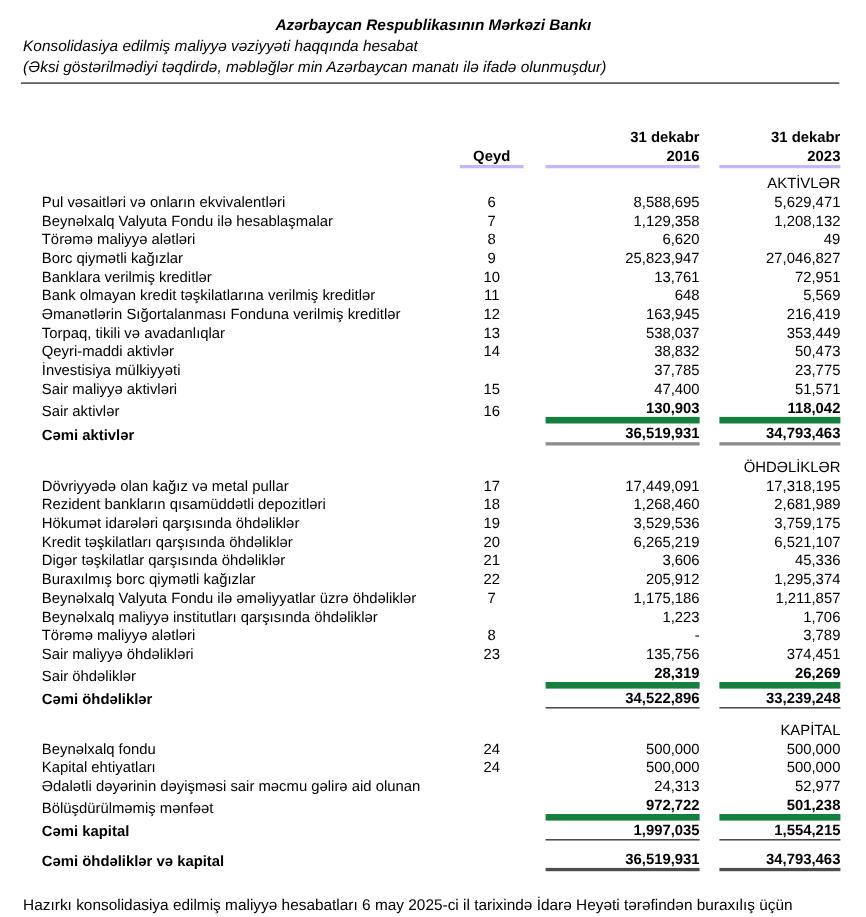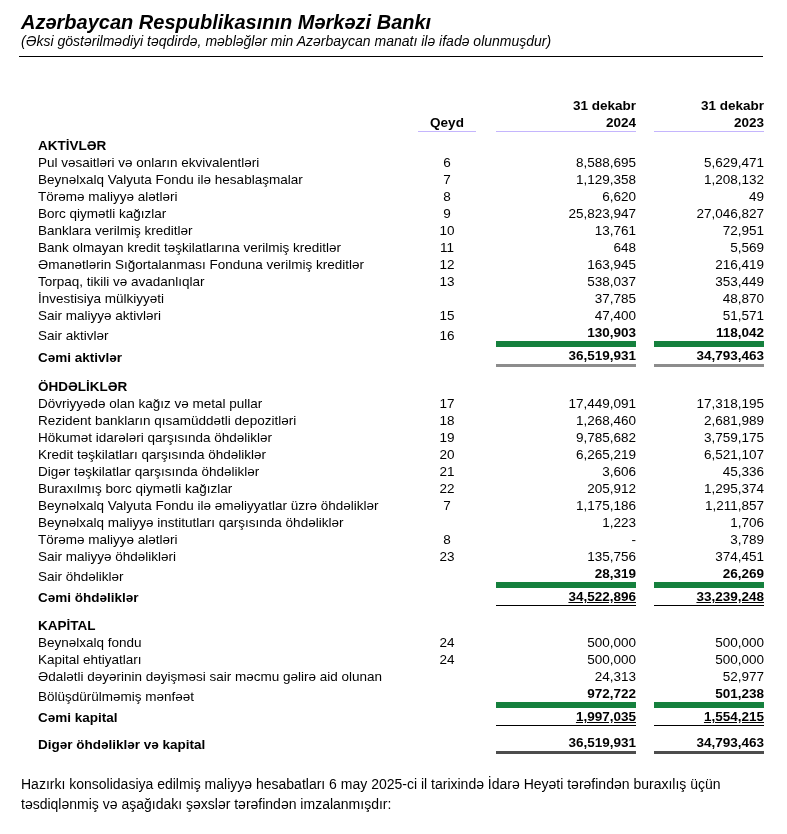--- a/index.html
+++ b/index.html
@@ -12,21 +12,21 @@
     position: relative;
     width: 787px;
     height: 834px;
     box-sizing: border-box;
     padding: 13px 20px 0 21px;
     background: #ffffff;
     overflow: hidden;
   }
   
   .doc-header { line-height: 19px; font-size: 14px; }
-  .doc-title { font-weight: bold; font-style: italic; font-size: 20px; }
+  .doc-title { font-weight: bold; font-style: italic; font-size: 14px; text-align: center; }
   .doc-subtitle { font-style: italic; }
   .doc-note { font-style: italic; }
   .header-rule {
     border: none;
     border-top: 1.5px solid #000000;
     margin: 5px 0 0 -2px;
     width: 744px;
   }
   
   table.bs {
@@ -42,70 +42,71 @@
   .col-pad2   { width: 18px;  }
   .col-v2023  { width: 110px; }
   table.bs th, table.bs td {
     padding: 0;
     line-height: 17px;
     vertical-align: bottom;
     overflow: hidden;
     white-space: nowrap;
   }
   thead th { font-weight: bold; vertical-align: top; padding-bottom: 4px; }
-  thead th.h-rule { border-bottom: 1px solid #c4b5fd; }
+  thead th.h-rule { border-bottom: 3px solid #c4b5fd; }
   thead .hdr-2col { text-align: right; }
   thead .hdr-note { }
   td.label { text-align: left; }
   td.note  { text-align: center; }
   td.num   { text-align: right; }
-  tr.section-row td { font-weight: bold; padding-top: 5px; }
+  tr.section-row td { font-weight: normal; padding-top: 5px; text-align: right; }
   tr.total-row td { font-weight: bold; }
   td.rule-below   { border-bottom: 6px solid #15803d; font-weight: bold; }
-  td.u-thin       { border-bottom: 1px solid #000000; text-decoration: underline; }
+  td.u-thin       { border-bottom: 1px solid #000000; }
   td.u-thick-gray { border-bottom: 3px solid #8c8c8c; }
   td.u-thick-dark { border-bottom: 3px solid #4d4d4d; }
   tr.sp6 td { height: 6px; line-height: 6px; }
   tr.sp8 td { height: 8px; line-height: 8px; }
   
   .approval-note {
     margin: 20px 0 0 0;
     max-width: 742px;
     font-size: 14px;
     line-height: 20px;
   }
 </style>
 </head>
 <body>
 
 <div class="page">
 
   <div class="doc-header">
     <div class="doc-title">Azərbaycan Respublikasının Mərkəzi Bankı</div>
+    <div class="doc-subtitle">Konsolidasiya edilmiş maliyyə vəziyyəti haqqında hesabat</div>
     <div class="doc-note">(Əksi göstərilmədiyi təqdirdə, məbləğlər min Azərbaycan manatı ilə ifadə olunmuşdur)</div>
     <hr class="header-rule">
   </div>
 
   <table class="bs">
     <colgroup>
       <col class="col-label">
         <col class="col-note">
         <col class="col-pad1">
       <col class="col-v2024">
         <col class="col-pad2">
         <col class="col-v2023">
     </colgroup>
     <thead>
       <tr>
         <th></th>
         <th class="h-rule hdr-note">Qeyd</th>
         <th></th>
         <th class="h-rule hdr-2col">
           <div>31 dekabr</div>
-          <div>2024</div>
+          <div>2016</div>
         </th>
         <th></th>
         <th class="h-rule hdr-2col">
           <div>31 dekabr</div>
           <div>2023</div>
         </th>
       </tr>
     </thead>
     <tbody>
         <tr class="section-row">
@@ -169,26 +170,34 @@
         </tr>
         <tr>
           <td class="label">Torpaq, tikili və avadanlıqlar</td>
           <td class="note">13</td>
           <td></td>
           <td class="num">538,037</td>
           <td></td>
           <td class="num">353,449</td>
         </tr>
         <tr>
+          <td class="label">Qeyri-maddi aktivlər</td>
+          <td class="note">14</td>
+          <td></td>
+          <td class="num">38,832</td>
+          <td></td>
+          <td class="num">50,473</td>
+        </tr>
+        <tr>
           <td class="label">İnvestisiya mülkiyyəti</td>
           <td class="note"></td>
           <td></td>
           <td class="num">37,785</td>
           <td></td>
-          <td class="num">48,870</td>
+          <td class="num">23,775</td>
         </tr>
         <tr>
           <td class="label">Sair maliyyə aktivləri</td>
           <td class="note">15</td>
           <td></td>
           <td class="num">47,400</td>
           <td></td>
           <td class="num">51,571</td>
         </tr>
         <tr>
@@ -226,21 +235,21 @@
           <td class="note">18</td>
           <td></td>
           <td class="num">1,268,460</td>
           <td></td>
           <td class="num">2,681,989</td>
         </tr>
         <tr>
           <td class="label">Hökumət idarələri qarşısında öhdəliklər</td>
           <td class="note">19</td>
           <td></td>
-          <td class="num">9,785,682</td>
+          <td class="num">3,529,536</td>
           <td></td>
           <td class="num">3,759,175</td>
         </tr>
         <tr>
           <td class="label">Kredit təşkilatları qarşısında öhdəliklər</td>
           <td class="note">20</td>
           <td></td>
           <td class="num">6,265,219</td>
           <td></td>
           <td class="num">6,521,107</td>
@@ -352,21 +361,21 @@
           <td class="note"></td>
           <td></td>
           <td class="num u-thin">1,997,035</td>
           <td></td>
           <td class="num u-thin">1,554,215</td>
         </tr>
         <tr class="sp8">
           <td colspan="6"></td>
         </tr>
         <tr class="total-row">
-          <td class="label">Digər öhdəliklər və kapital</td>
+          <td class="label">Cəmi öhdəliklər və kapital</td>
           <td class="note"></td>
           <td></td>
           <td class="num u-thick-dark">36,519,931</td>
           <td></td>
           <td class="num u-thick-dark">34,793,463</td>
         </tr>
       </tbody>
   </table>
 
   <p class="approval-note">Hazırkı konsolidasiya edilmiş maliyyə hesabatları 6 may 2025-ci il tarixində İdarə Heyəti tərəfindən buraxılış üçün təsdiqlənmiş və aşağıdakı şəxslər tərəfindən imzalanmışdır:</p>

